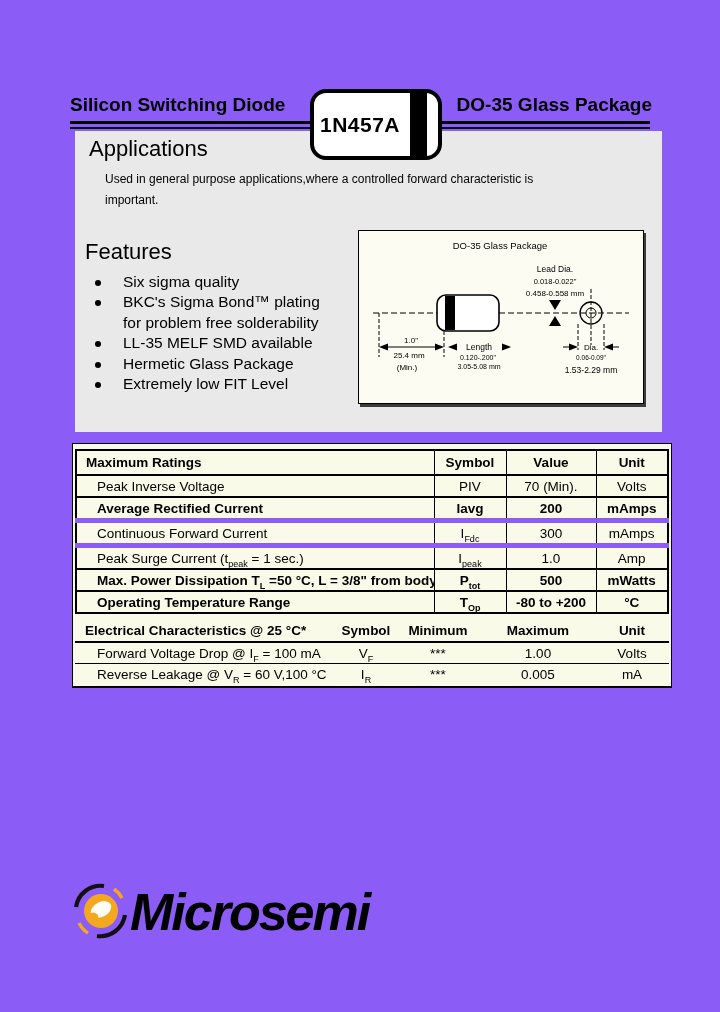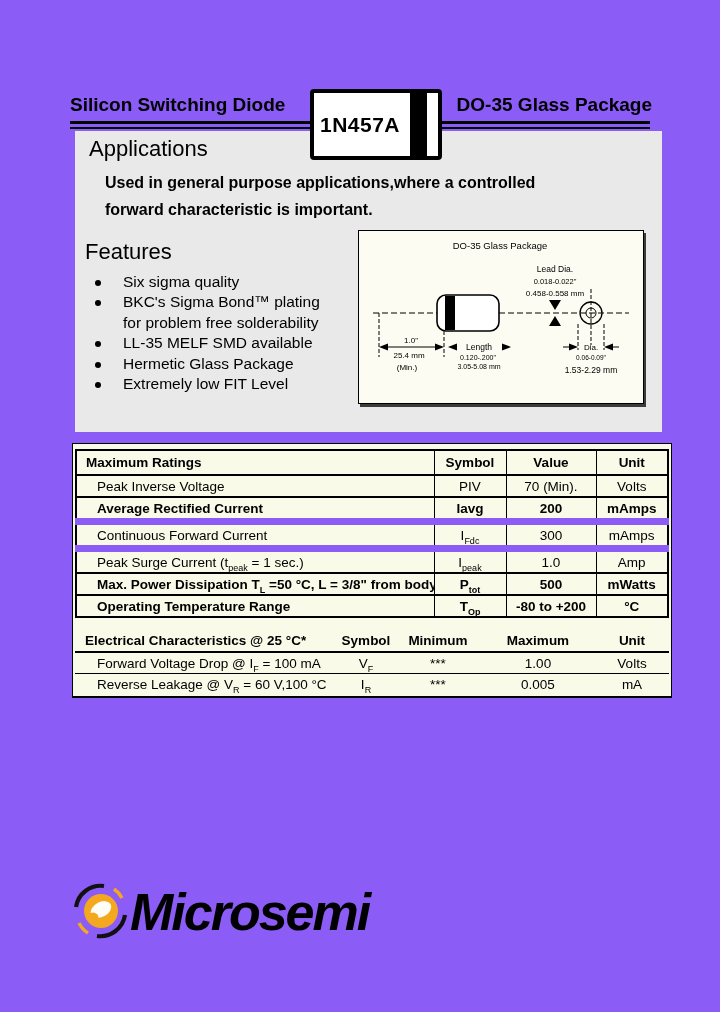--- a/index.html
+++ b/index.html
@@ -9,29 +9,29 @@
     background:#8b5cf6;
     font-family:"Liberation Sans", sans-serif;
     color:#000; overflow:hidden;
   }
   
   .title-left{position:absolute; left:70px; top:94px; font-size:19px; font-weight:bold;}
   .title-right{position:absolute; right:68px; top:94px; font-size:19px; font-weight:bold; text-align:right;}
   .double-rule{position:absolute; left:70px; top:121px; width:580px; height:3px;
     border-top:3px solid #000; border-bottom:2px solid #000;}
   .part-box{position:absolute; left:310px; top:89px; width:124px; height:63px;
-    background:#fff; border:4px solid #000; border-radius:4px; z-index:5;}
+    background:#fff; border:4px solid #000; border-radius:16px; z-index:5;}
   .part-band{position:absolute; top:0; bottom:0; right:11px; width:17px; background:#000;}
   .part-number{position:absolute; left:0; top:0; bottom:0; right:32px;
     display:flex; align-items:center; justify-content:center;
     font-size:21px; font-weight:bold; letter-spacing:0.5px;}
   
   .gray-panel{position:absolute; left:75px; top:131px; width:587px; height:301px; background:#e9e9e9;}
   .apps-heading{position:absolute; left:14px; top:5px; font-size:22px;}
-  .apps-body{position:absolute; left:30px; top:38px; width:480px; font-size:16px; line-height:27px;font-weight:bold;}
+  .apps-body{position:absolute; left:30px; top:38px; width:480px; font-size:12px; line-height:21px;}
   .feat-heading{position:absolute; left:10px; top:108px; font-size:22px;}
   .feat-list{position:absolute; left:14px; top:141px; width:260px; font-size:15.5px; line-height:20.4px;}
   .feat{position:relative; padding-left:34px;}
   .feat.bulleted::before{content:""; position:absolute; left:6px; top:8px; width:6px; height:6px;
     border-radius:50%; background:#000;}
   
   .diagram-box{position:absolute; left:283px; top:99px; width:284px; height:172px;
     background:#fcfcf2; border:1px solid #000; box-shadow:2px 3px 0 #3c3c3c;}
   .diagram-box svg{display:block;}
   .dg-txt{font-family:"Liberation Sans",sans-serif; fill:#000;}
@@ -39,24 +39,24 @@
   .tables-frame{position:absolute; left:72px; top:443px; width:594px;
     border:1px solid #000; border-bottom:2px solid #000; background:#fafae8; padding:5px 2px 2px 2px;}
   table{border-collapse:collapse; width:100%; table-layout:fixed;}
   .ratings-table{border:2px solid #000;}
   .ratings-table th,.ratings-table td{border-left:1px solid #000; border-right:1px solid #000;
     font-size:13.5px; padding:0; height:20px; text-align:center; overflow:hidden; white-space:nowrap;}
   .ratings-table th{font-weight:bold; height:23px; border-bottom:2px solid #000;}
   .ratings-table th.c1,.ratings-table td.c1{text-align:left;}
   .ratings-table th.c1{padding-left:9px;}
   .ratings-table td.c1{padding-left:20px;}
-  .ratings-table tr.sep-thin td{border-top:7px solid #8b5cf6;margin-left:8px;}
+  .ratings-table tr.sep-thin td{border-top:5px solid #8b5cf6;margin-left:8px;}
   .ratings-table tr.sep-thick td{border-top:2.5px solid #000;font-weight:bold;}
   sub{font-size:9px; line-height:0;}
-  .elec-table{margin-top:12px; border:none;}
+  .elec-table{margin-top:6px; border:none;}
   .elec-table th{font-size:13.5px; font-weight:bold; height:21px; padding:0; text-align:center;
     border-bottom:2px solid #000; white-space:nowrap;}
   .elec-table th.c1{text-align:left; padding-left:10px;}
   .elec-table td{font-size:13.5px; height:20px; padding:0; text-align:center; white-space:nowrap;}
   .elec-table td.c1{text-align:left; padding-left:22px;}
   .elec-table tr.sep td{border-top:1.5px solid #000;}
   
   .footer-logo{position:absolute; left:73px; top:883px; width:56px; height:56px;}
   .brand-word{position:absolute; left:130px; top:882px; font-size:52px; font-weight:bold;
     font-style:italic; letter-spacing:-2px;}

